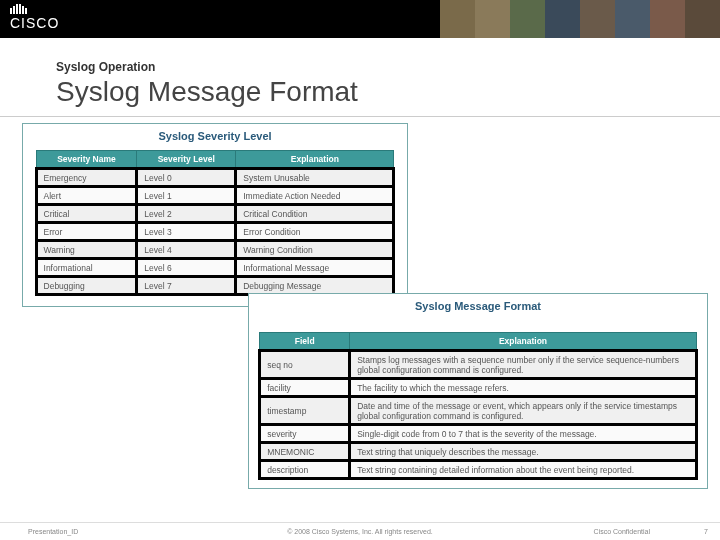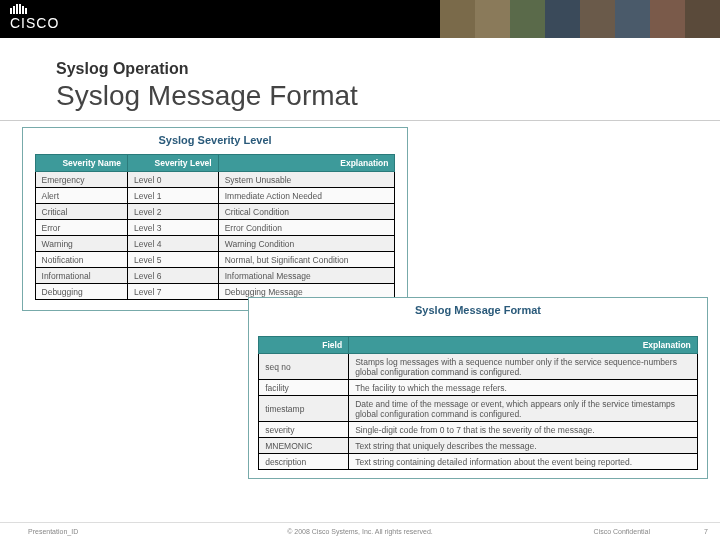--- a/index.html
+++ b/index.html
@@ -7,28 +7,28 @@
 .topbar{height:38px;background:#000;position:relative}
 .logo{position:absolute;left:10px;top:4px;color:#fff;font-size:14px;letter-spacing:1px}
 .logo-bars{display:flex;gap:1px;margin-bottom:1px}
 .logo-bars span{width:2px;height:10px;background:#fff;display:inline-block}
 .logo-bars span:nth-child(1){height:6px;margin-top:4px}
 .logo-bars span:nth-child(2){height:8px;margin-top:2px}
 .logo-bars span:nth-child(5){height:8px;margin-top:2px}
 .logo-bars span:nth-child(6){height:6px;margin-top:4px}
 .photostrip{position:absolute;right:0;top:0;height:38px;width:280px;display:flex}
 .photostrip div{flex:1;height:100%}
-.overtitle{font-size:16px;font-weight:bold;color:#333;margin:22px 0 2px 56px}
+.overtitle{font-size:12px;font-weight:bold;color:#333;margin:22px 0 2px 56px}
 .title{font-size:28px;color:#444;margin:0 0 8px 56px}
 .content{position:relative;width:720px;height:410px;border-top:1px solid #ccc}
 .panel1{position:absolute;left:22px;top:6px;width:386px;border:1px solid #7aa}
 .panel-title{font-size:11px;font-weight:bold;color:#2a5a7a;text-align:center;padding:6px 0 8px}
 table{border-collapse:collapse;width:94%;margin:0 auto 10px;font-size:8.5px}
-th{background:#3d9a9a;color:#fff;text-align:right;padding:3px 6px;font-weight:bold;border:1px solid #2a7a7a}
-td{padding:2.5px 6px;border:1px solid #000000;color:#555;background:#fafafa}
+th{background:#3d9a9a;color:#fff;text-align:center;padding:3px 6px;font-weight:bold;border:1px solid #2a7a7a}
+td{padding:2.5px 6px;border:3px solid #000000;color:#555;background:#fafafa}
 tr:nth-child(even) td{background:#f0f0f0}
 .panel2{position:absolute;left:248px;top:176px;width:460px;border:1px solid #7aa;background:#fff}
 .panel2 table{width:96%;margin:12px auto 8px}
 .panel2 td:first-child{width:90px}
 .footer{position:absolute;bottom:0;left:0;right:0;height:18px;border-top:1px solid #ddd;font-size:7px;color:#888;display:flex;align-items:center}
 .footer .fid{margin-left:28px}
 .footer .fcopy{position:absolute;left:50%;transform:translateX(-50%)}
 .footer .fconf{position:absolute;right:70px}
 .footer .fpage{position:absolute;right:12px}
 </style>
@@ -92,25 +92,20 @@
             <td>Error</td>
             <td>Level 3</td>
             <td>Error Condition</td>
           </tr>
       <tr>
             <td>Warning</td>
             <td>Level 4</td>
             <td>Warning Condition</td>
           </tr>
       <tr>
-            <td>Notification</td>
-            <td>Level 5</td>
-            <td>Normal, but Significant Condition</td>
-          </tr>
-      <tr>
             <td>Informational</td>
             <td>Level 6</td>
             <td>Informational Message</td>
           </tr>
       <tr>
             <td>Debugging</td>
             <td>Level 7</td>
             <td>Debugging Message</td>
           </tr>
     </tbody>

